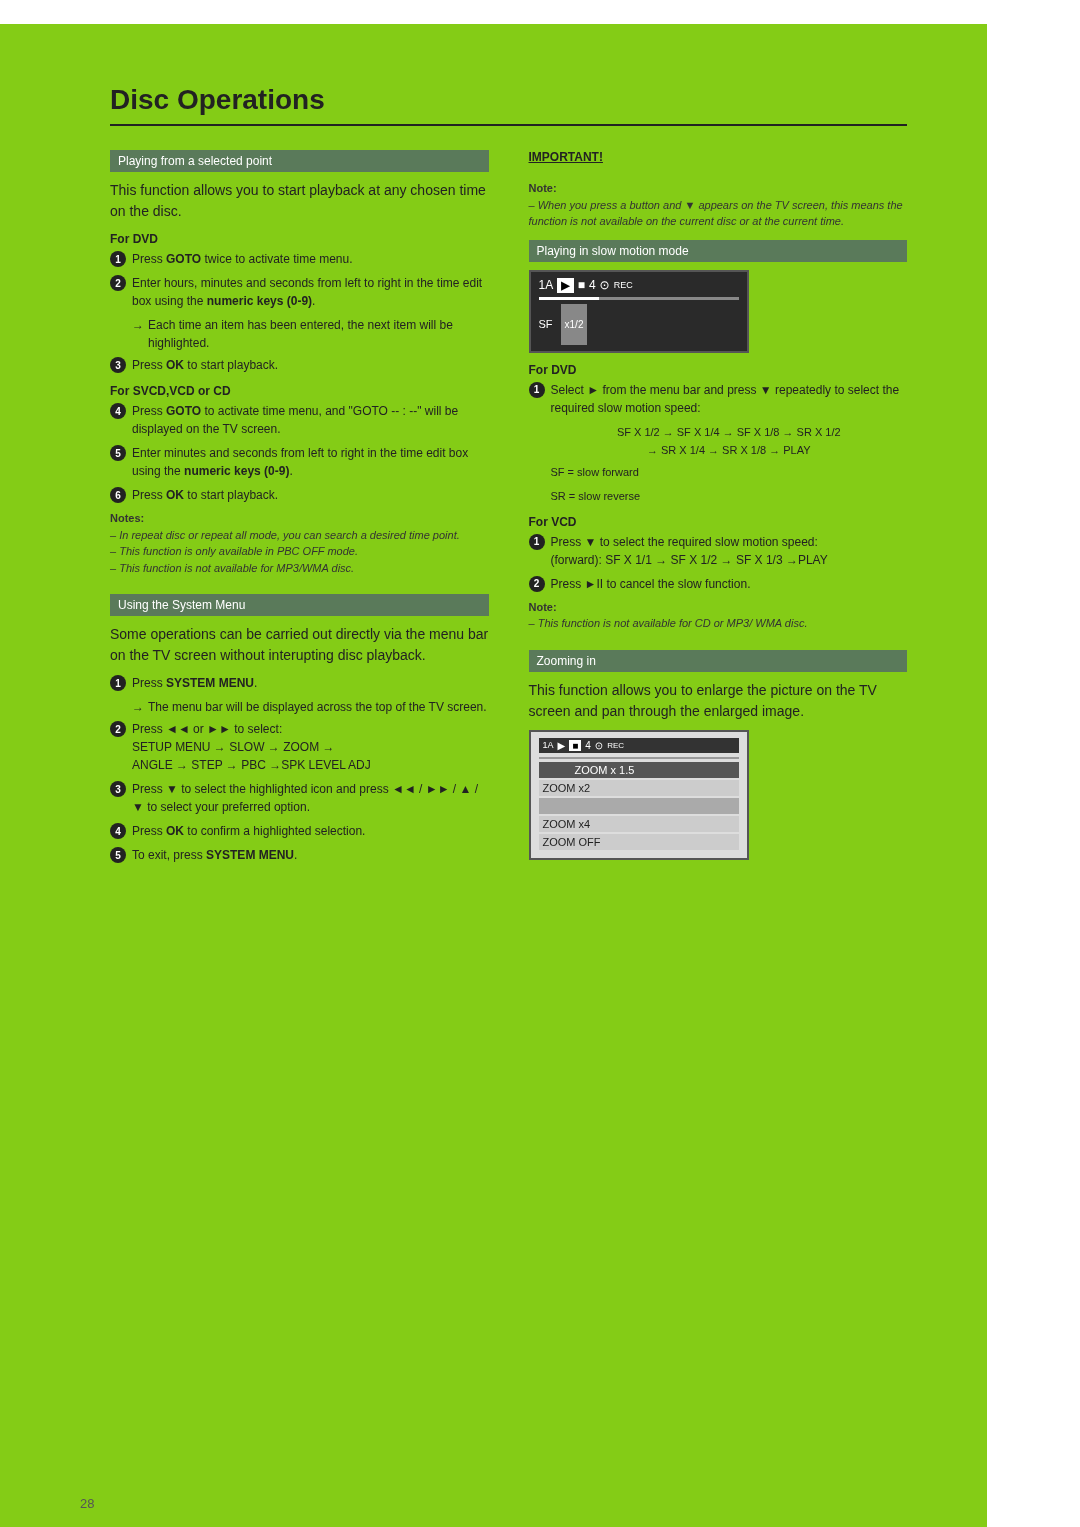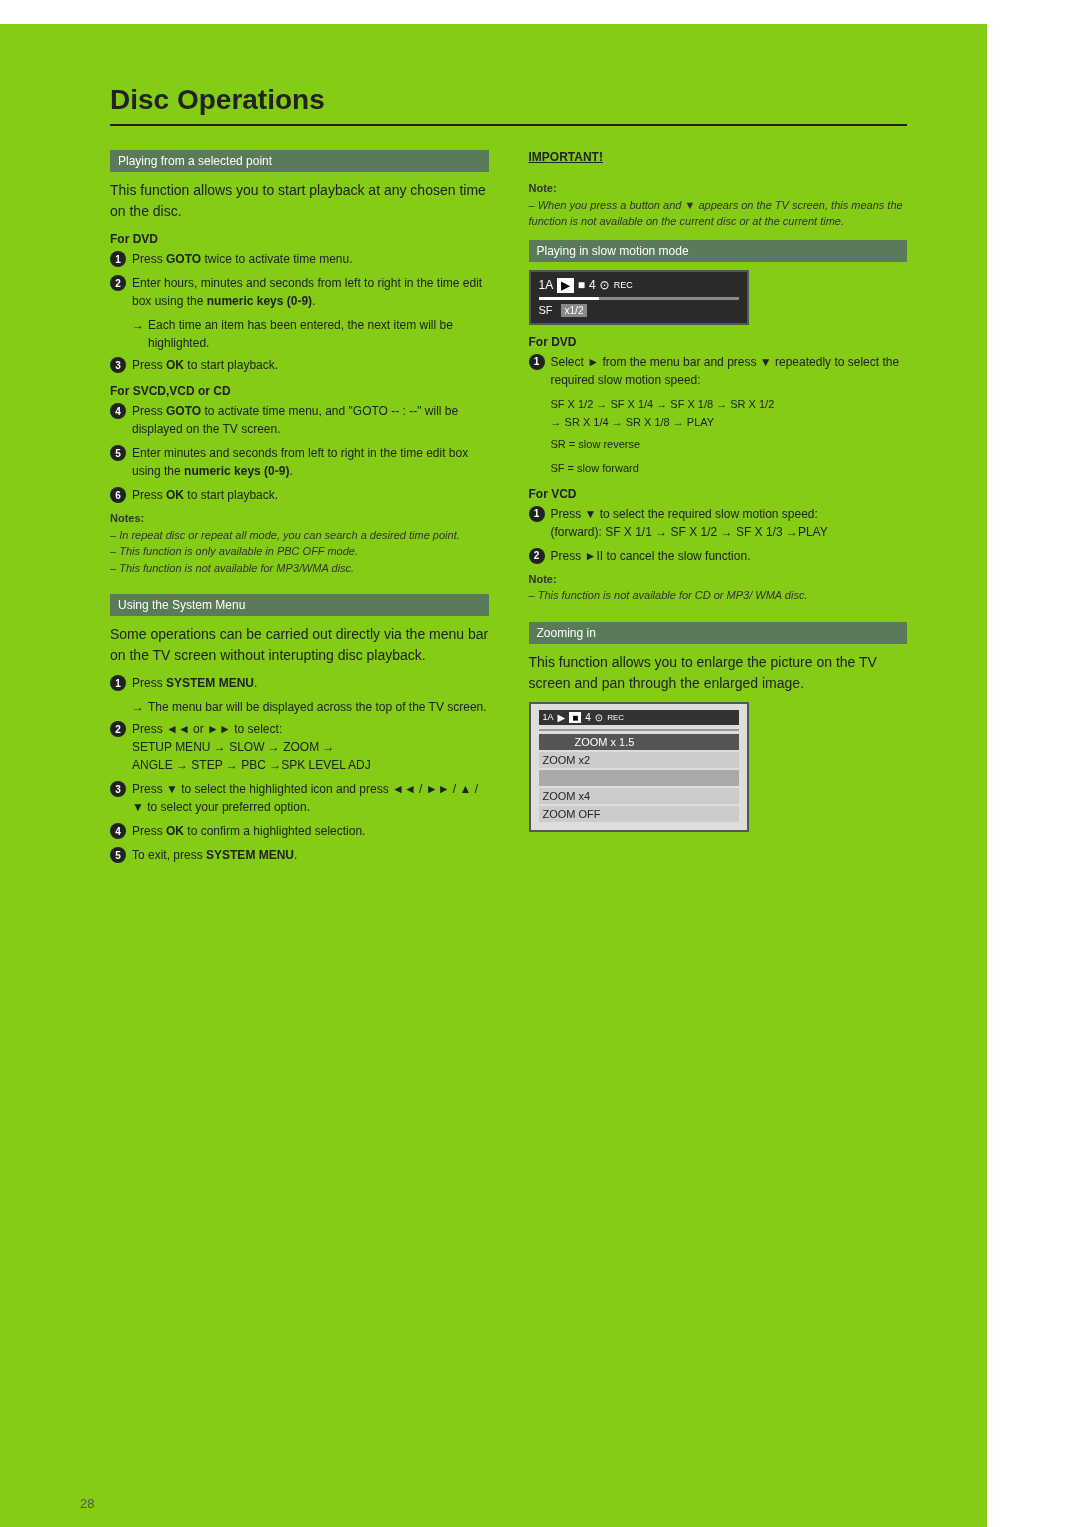--- a/index.html
+++ b/index.html
@@ -222,21 +222,21 @@
 
     .screen-sf {
       color: #fff;
       font-size: 11px;
     }
 
     .screen-speed {
       background: #888;
       color: #fff;
       font-size: 10px;
-      padding: 1px 4px;
+      padding: 15px 4px;
     }
 
     
     .zoom-screen {
       border: 2px solid #555;
       background: #ddd;
       padding: 6px 8px;
       margin: 8px 0;
       width: 220px;
     }
@@ -282,20 +282,21 @@
       color: #fff;
       padding-left: 36px;
     }
 
     
     .speed-chain {
       font-size: 11px;
       line-height: 1.7;
       margin: 4px 0 4px 22px;
       color: #222;
+      text-align: center;
     }
 
     .section-gap {
       margin-bottom: 18px;
     }
 
     .page-num {
       position: absolute;
       bottom: 40px;
       left: 80px;
@@ -441,22 +442,22 @@
         <div class="numbered-item">
           <div class="num-circle">1</div>
           <div class="item-content">Select ► from the menu bar and press ▼ repeatedly to select the required slow motion speed:</div>
         </div>
 
         <div class="speed-chain">
           SF X 1/2 → SF X 1/4 → SF X 1/8 → SR X 1/2<br>
           → SR X 1/4 → SR X 1/8 → PLAY
         </div>
 
+        <div class="section-text" style="font-size:11px; margin-left:22px;">SF = slow forward</div>
         <div class="section-text" style="font-size:11px; margin-left:22px;">SR = slow reverse</div>
-        <div class="section-text" style="font-size:11px; margin-left:22px;">SF = slow forward</div>
 
         <p class="subsection-title">For VCD</p>
 
         <div class="numbered-item">
           <div class="num-circle">1</div>
           <div class="item-content">Press ▼ to select the required slow motion speed:<br>
           (forward): SF X 1/1 → SF X 1/2 → SF X 1/3 →PLAY</div>
         </div>
 
         <div class="numbered-item">

